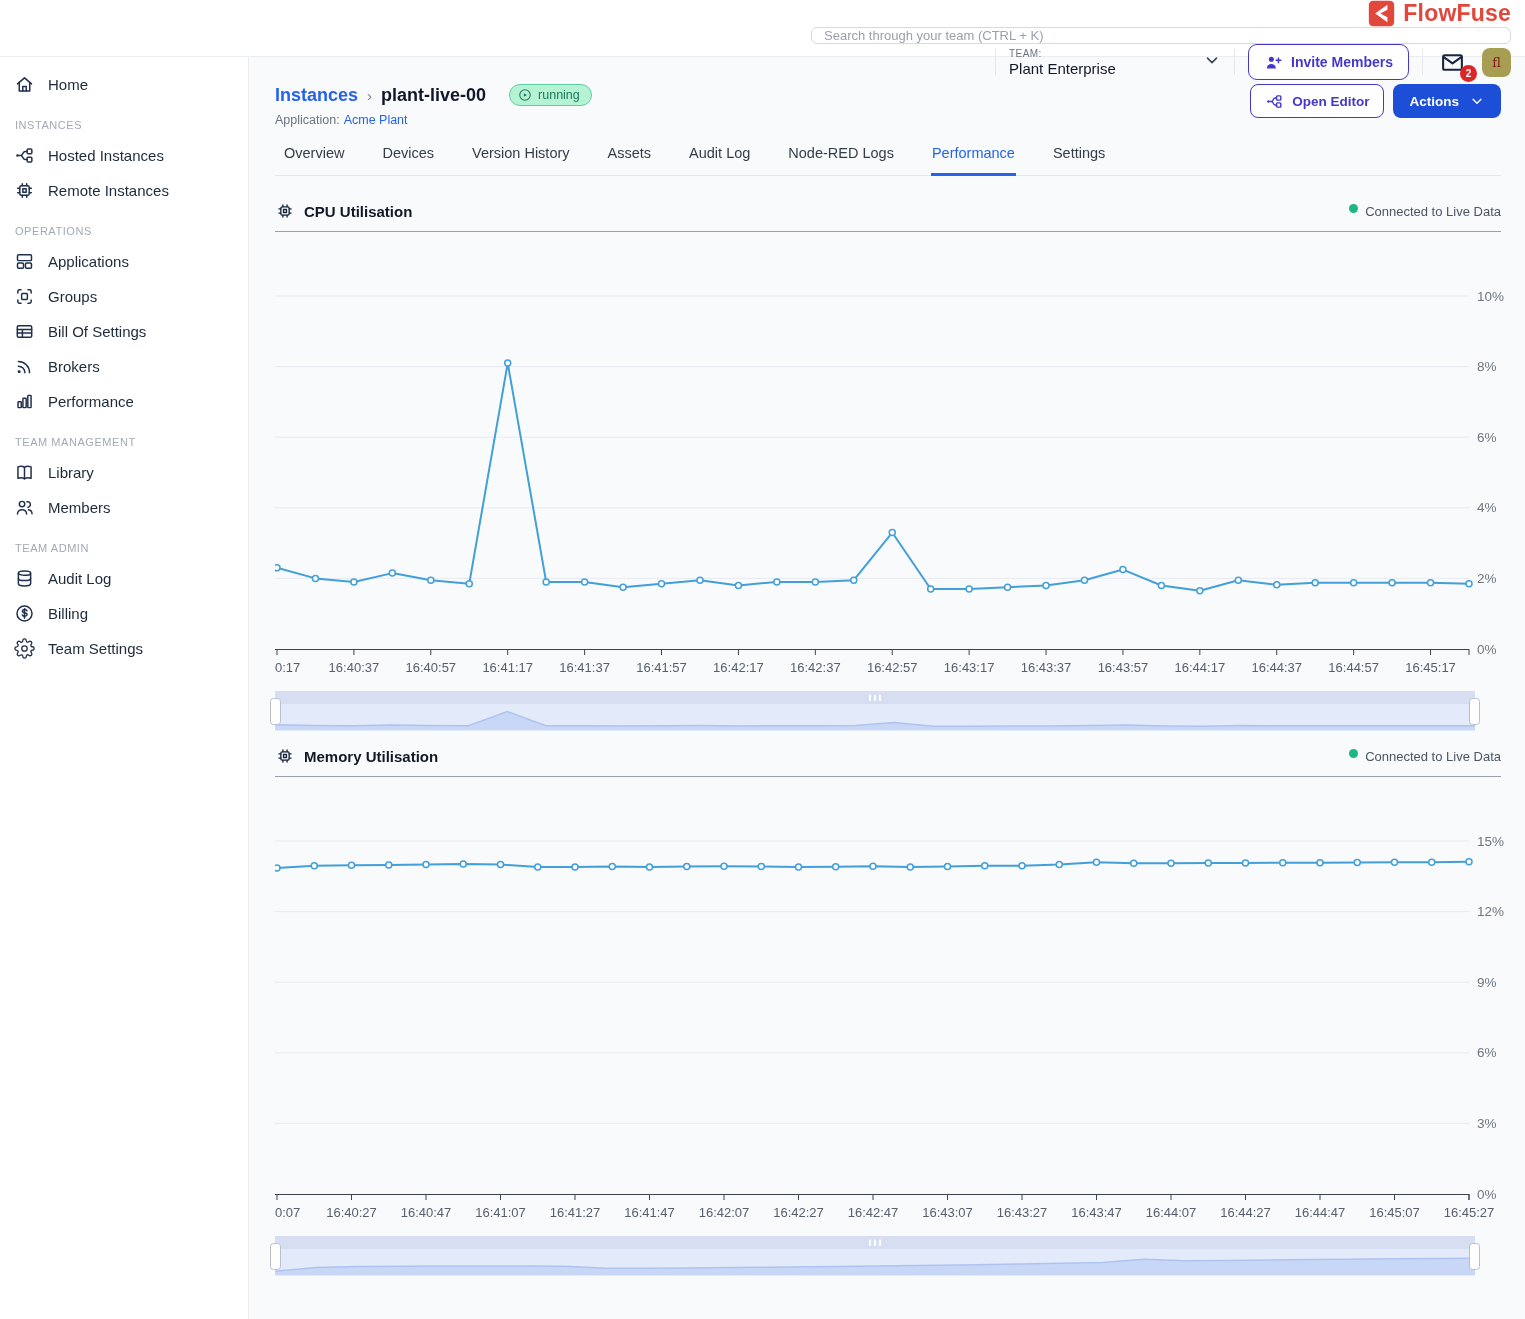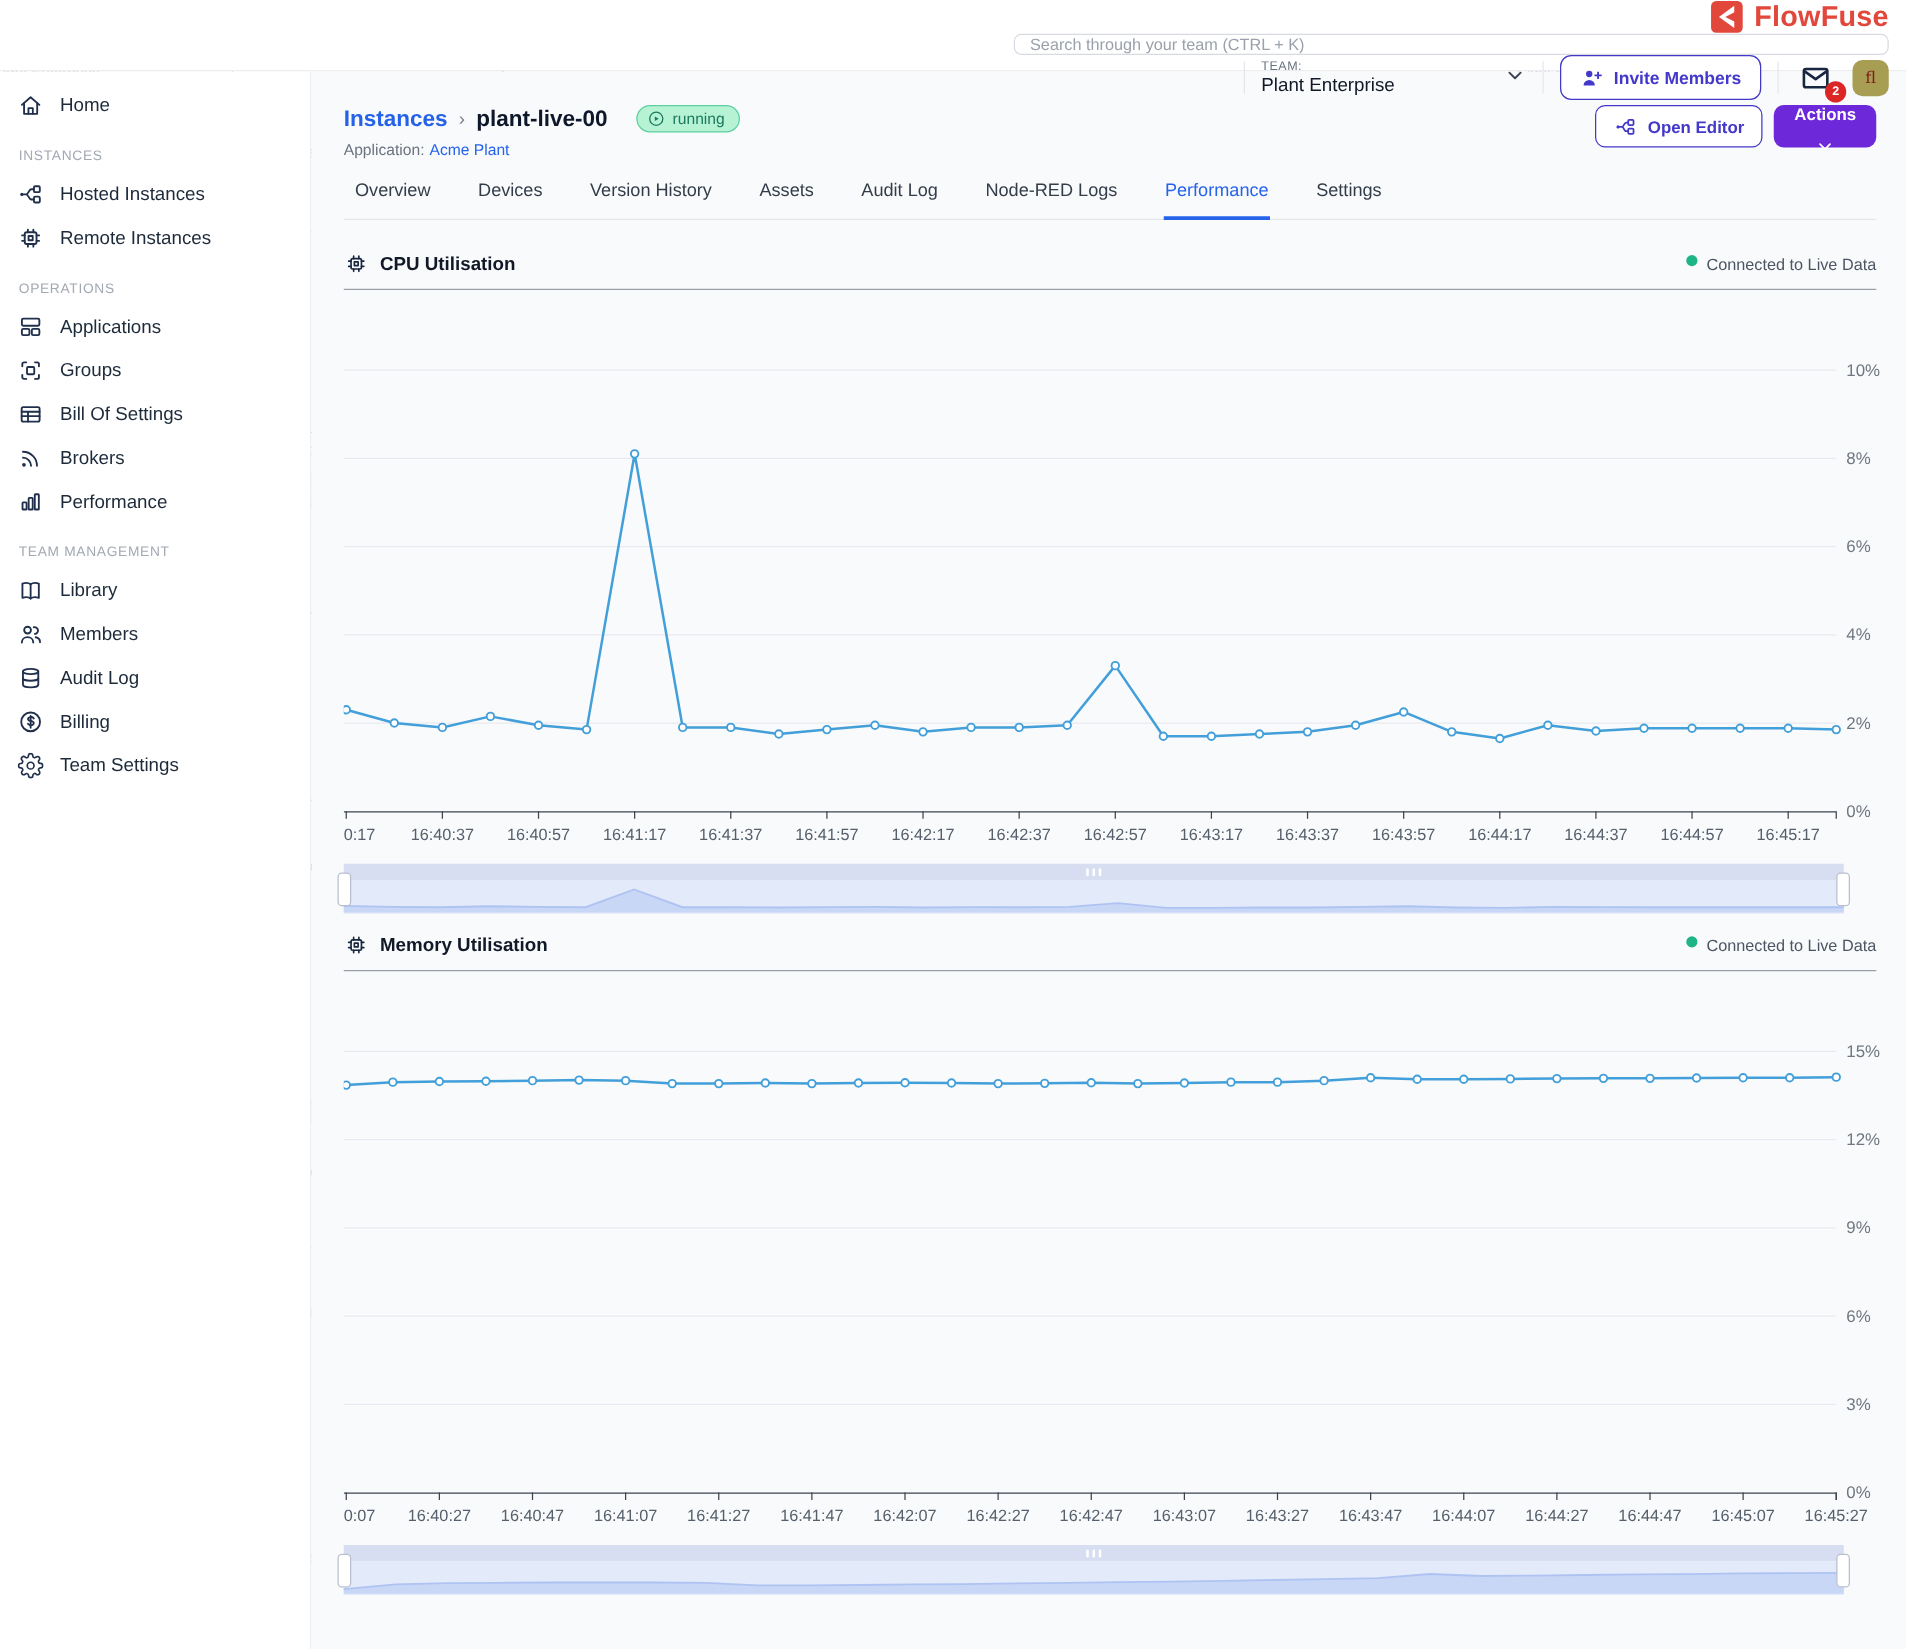--- a/index.html
+++ b/index.html
@@ -53,23 +53,23 @@
   .status-badge { margin-left:14px; display:inline-flex; align-items:center; gap:6px; background:#B6F2D4;
     border:1px solid #5ED0A0; color:#1B7A5D; border-radius:999px; padding:3px 11px 3px 8px; font-size:12.5px; }
   .status-badge svg { width:14px; height:14px; }
   .app-line { margin-top:7px; font-size:12.5px; color:#6B7280; }
   .app-line a { color:#2563EB; text-decoration:none; cursor:pointer; margin-left:4px; }
   .ph-actions { display:flex; gap:9px; }
   .btn-outline { display:flex; align-items:center; gap:8px; height:34px; padding:0 14px; background:#fff;
     border:1.6px solid #4338CA; border-radius:8px; color:#4338CA; font-size:13.5px; font-weight:700;
     cursor:pointer; font-family:inherit; }
   .btn-outline svg { width:19px; height:19px; }
-  .btn-primary { display:flex; align-items:center; gap:10px; height:34px; padding:0 16px; background:#6d28d9;
+  .btn-primary { display:flex; align-items:center; gap:10px; height:34px; padding:0 16px; background:#1d4ed8;
     border:none; border-radius:8px; color:#fff; font-size:13.5px; font-weight:700; cursor:pointer;
-    font-family:inherit;flex-direction:column; }
+    font-family:inherit; }
   .btn-primary svg { width:16px; height:16px; }
 
   .tabs { margin-top:18px; display:flex; gap:36px; border-bottom:1px solid #E3E6EA; padding-left:8px; }
   .tab { padding:0 1px 12px; font-size:14.5px; color:#333D4A; cursor:pointer; border-bottom:3px solid transparent;
     margin-bottom:-1px; }
   .tab.active { color:#2563EB; border-bottom-color:#2563EB; font-weight:400; }
 
   .panel { margin-top:25px; }
   .panel + .panel { margin-top:15px; }
   .panel-head { display:flex; justify-content:space-between; align-items:center; padding-bottom:10px;
@@ -232,20 +232,21 @@
       <span class="icon">
         <svg viewBox="0 0 24 24" fill="none" stroke="currentColor" stroke-width="1.7" stroke-linecap="round" stroke-linejoin="round" width="100%" height="100%">
           <circle cx="9.2" cy="8.1" r="3.1"></circle>
           <path d="M4 19.4c0-2.9 2.3-4.9 5.2-4.9s5.2 2 5.2 4.9"></path>
           <path d="M14.9 5.5a3.1 3.1 0 1 1 1 6.1"></path>
           <path d="M16.6 14.6c2.3.4 4 2.2 4 4.5"></path>
         </svg>
       </span>
       <span class="nav-label">Members</span>
     </div>
+    <div class="nav-heading">TEAM ADMIN</div>
     <div class="nav-item">
       <span class="icon">
         <svg viewBox="0 0 24 24" fill="none" stroke="currentColor" stroke-width="1.7" stroke-linecap="round" stroke-linejoin="round" width="100%" height="100%">
           <ellipse cx="12" cy="5.9" rx="7" ry="2.4"></ellipse>
           <path d="M5 5.9v12.2c0 1.3 3.1 2.4 7 2.4s7-1.1 7-2.4V5.9"></path>
           <path d="M5 12c0 1.3 3.1 2.4 7 2.4s7-1.1 7-2.4"></path>
         </svg>
       </span>
       <span class="nav-label">Audit Log</span>
     </div>

